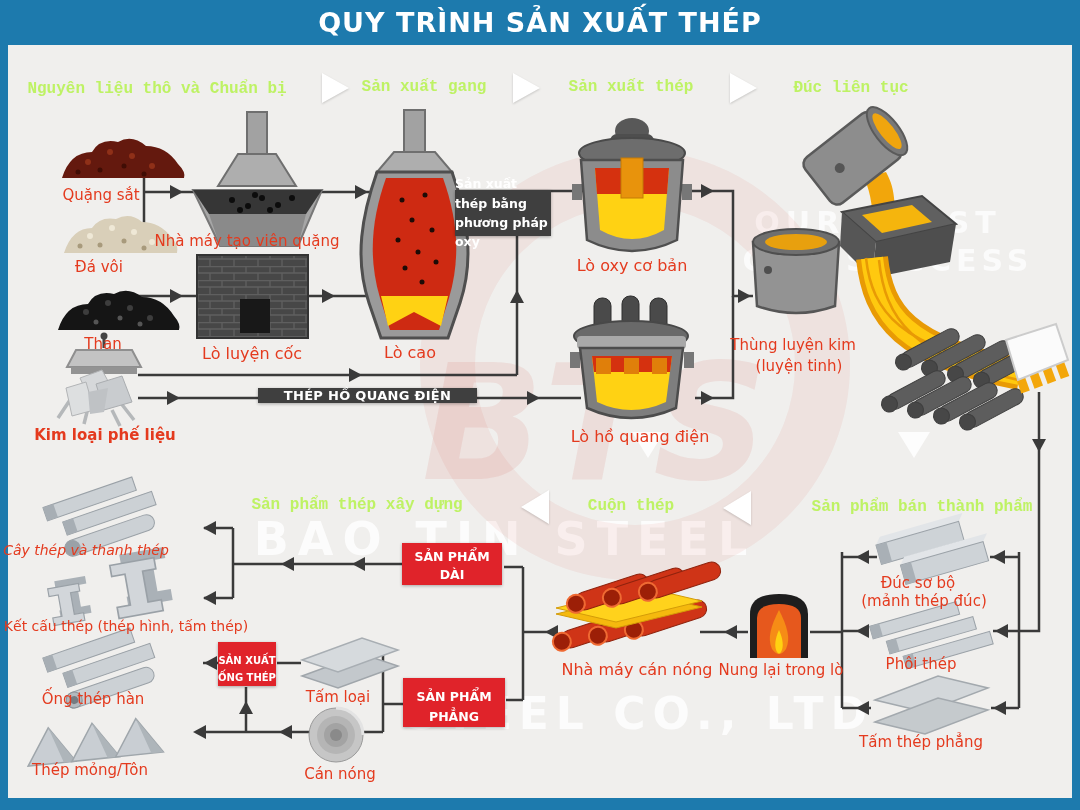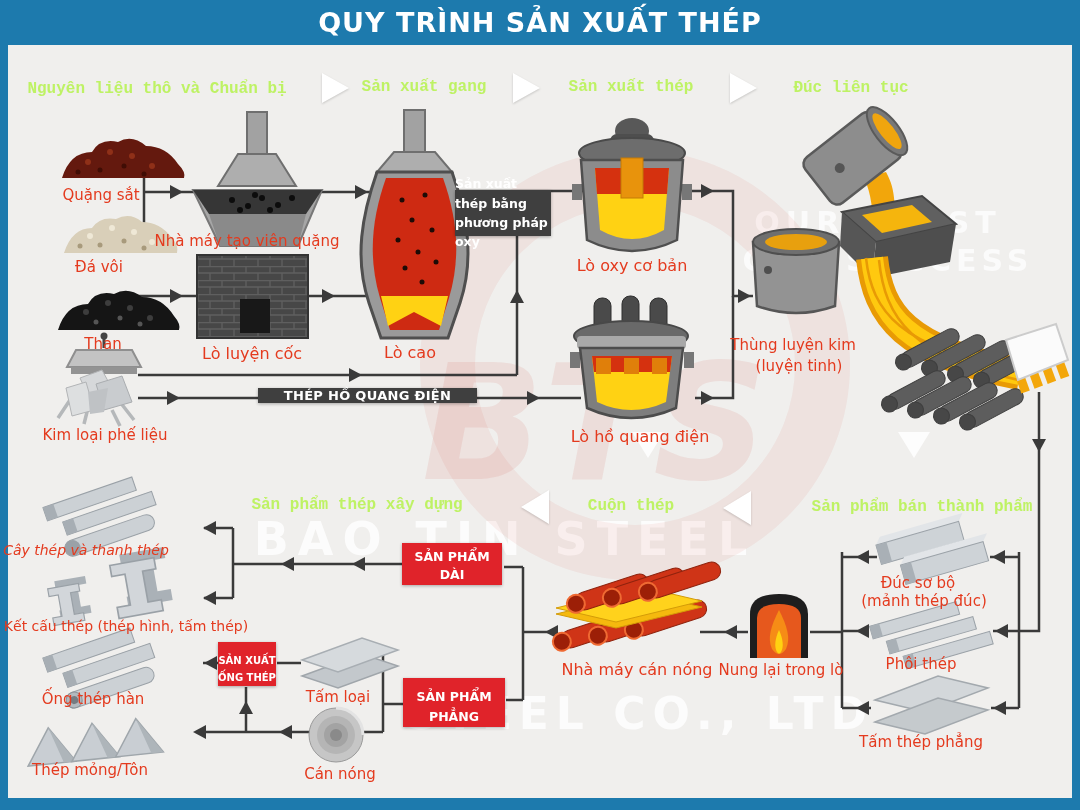--- a/index.html
+++ b/index.html
@@ -410,21 +410,21 @@
 
   <div class="tri-r" style="left:322px;top:73px;"></div>
   <div class="tri-r" style="left:513px;top:73px;"></div>
   <div class="tri-r" style="left:730px;top:73px;"></div>
   <div class="tri-l" style="left:521px;top:490px;"></div>
   <div class="tri-l" style="left:723px;top:491px;"></div>
 
   <div class="lbl" style="left:101px;top:186px;">Quặng sắt</div>
   <div class="lbl" style="left:99px;top:258px;">Đá vôi</div>
   <div class="lbl" style="left:103px;top:335px;">Than</div>
-  <div class="lbl" style="left:105px;top:426px;">Kim loại phế liệu</div>
+  <div class="lbl" style="left:105px;top:426px;font-weight:bold;">Kim loại phế liệu</div>
   <div class="lbl" style="left:247px;top:232px;">Nhà máy tạo viên quặng</div>
   <div class="lbl" style="left:252px;top:344px;font-size:16px;">Lò luyện cốc</div>
   <div class="lbl" style="left:410px;top:343px;font-size:16px;">Lò cao</div>
   <div class="lbl" style="left:632px;top:256px;font-size:16px;">Lò oxy cơ bản</div>
   <div class="lbl" style="left:640px;top:427px;font-size:16px;">Lò hồ quang điện</div>
   <div class="lbl" style="left:793px;top:336px;">Thùng luyện kim</div>
   <div class="lbl" style="left:799px;top:357px;">(luyện tinh)</div>
   <div class="lbl" style="left:86px;top:542px;font-size:14px;font-style:italic;">Cây thép và thanh thép</div>
   <div class="lbl" style="left:126px;top:618px;font-size:14px;">Kết cấu thép (thép hình, tấm thép)</div>
   <div class="lbl" style="left:93px;top:690px;">Ống thép hàn</div>

